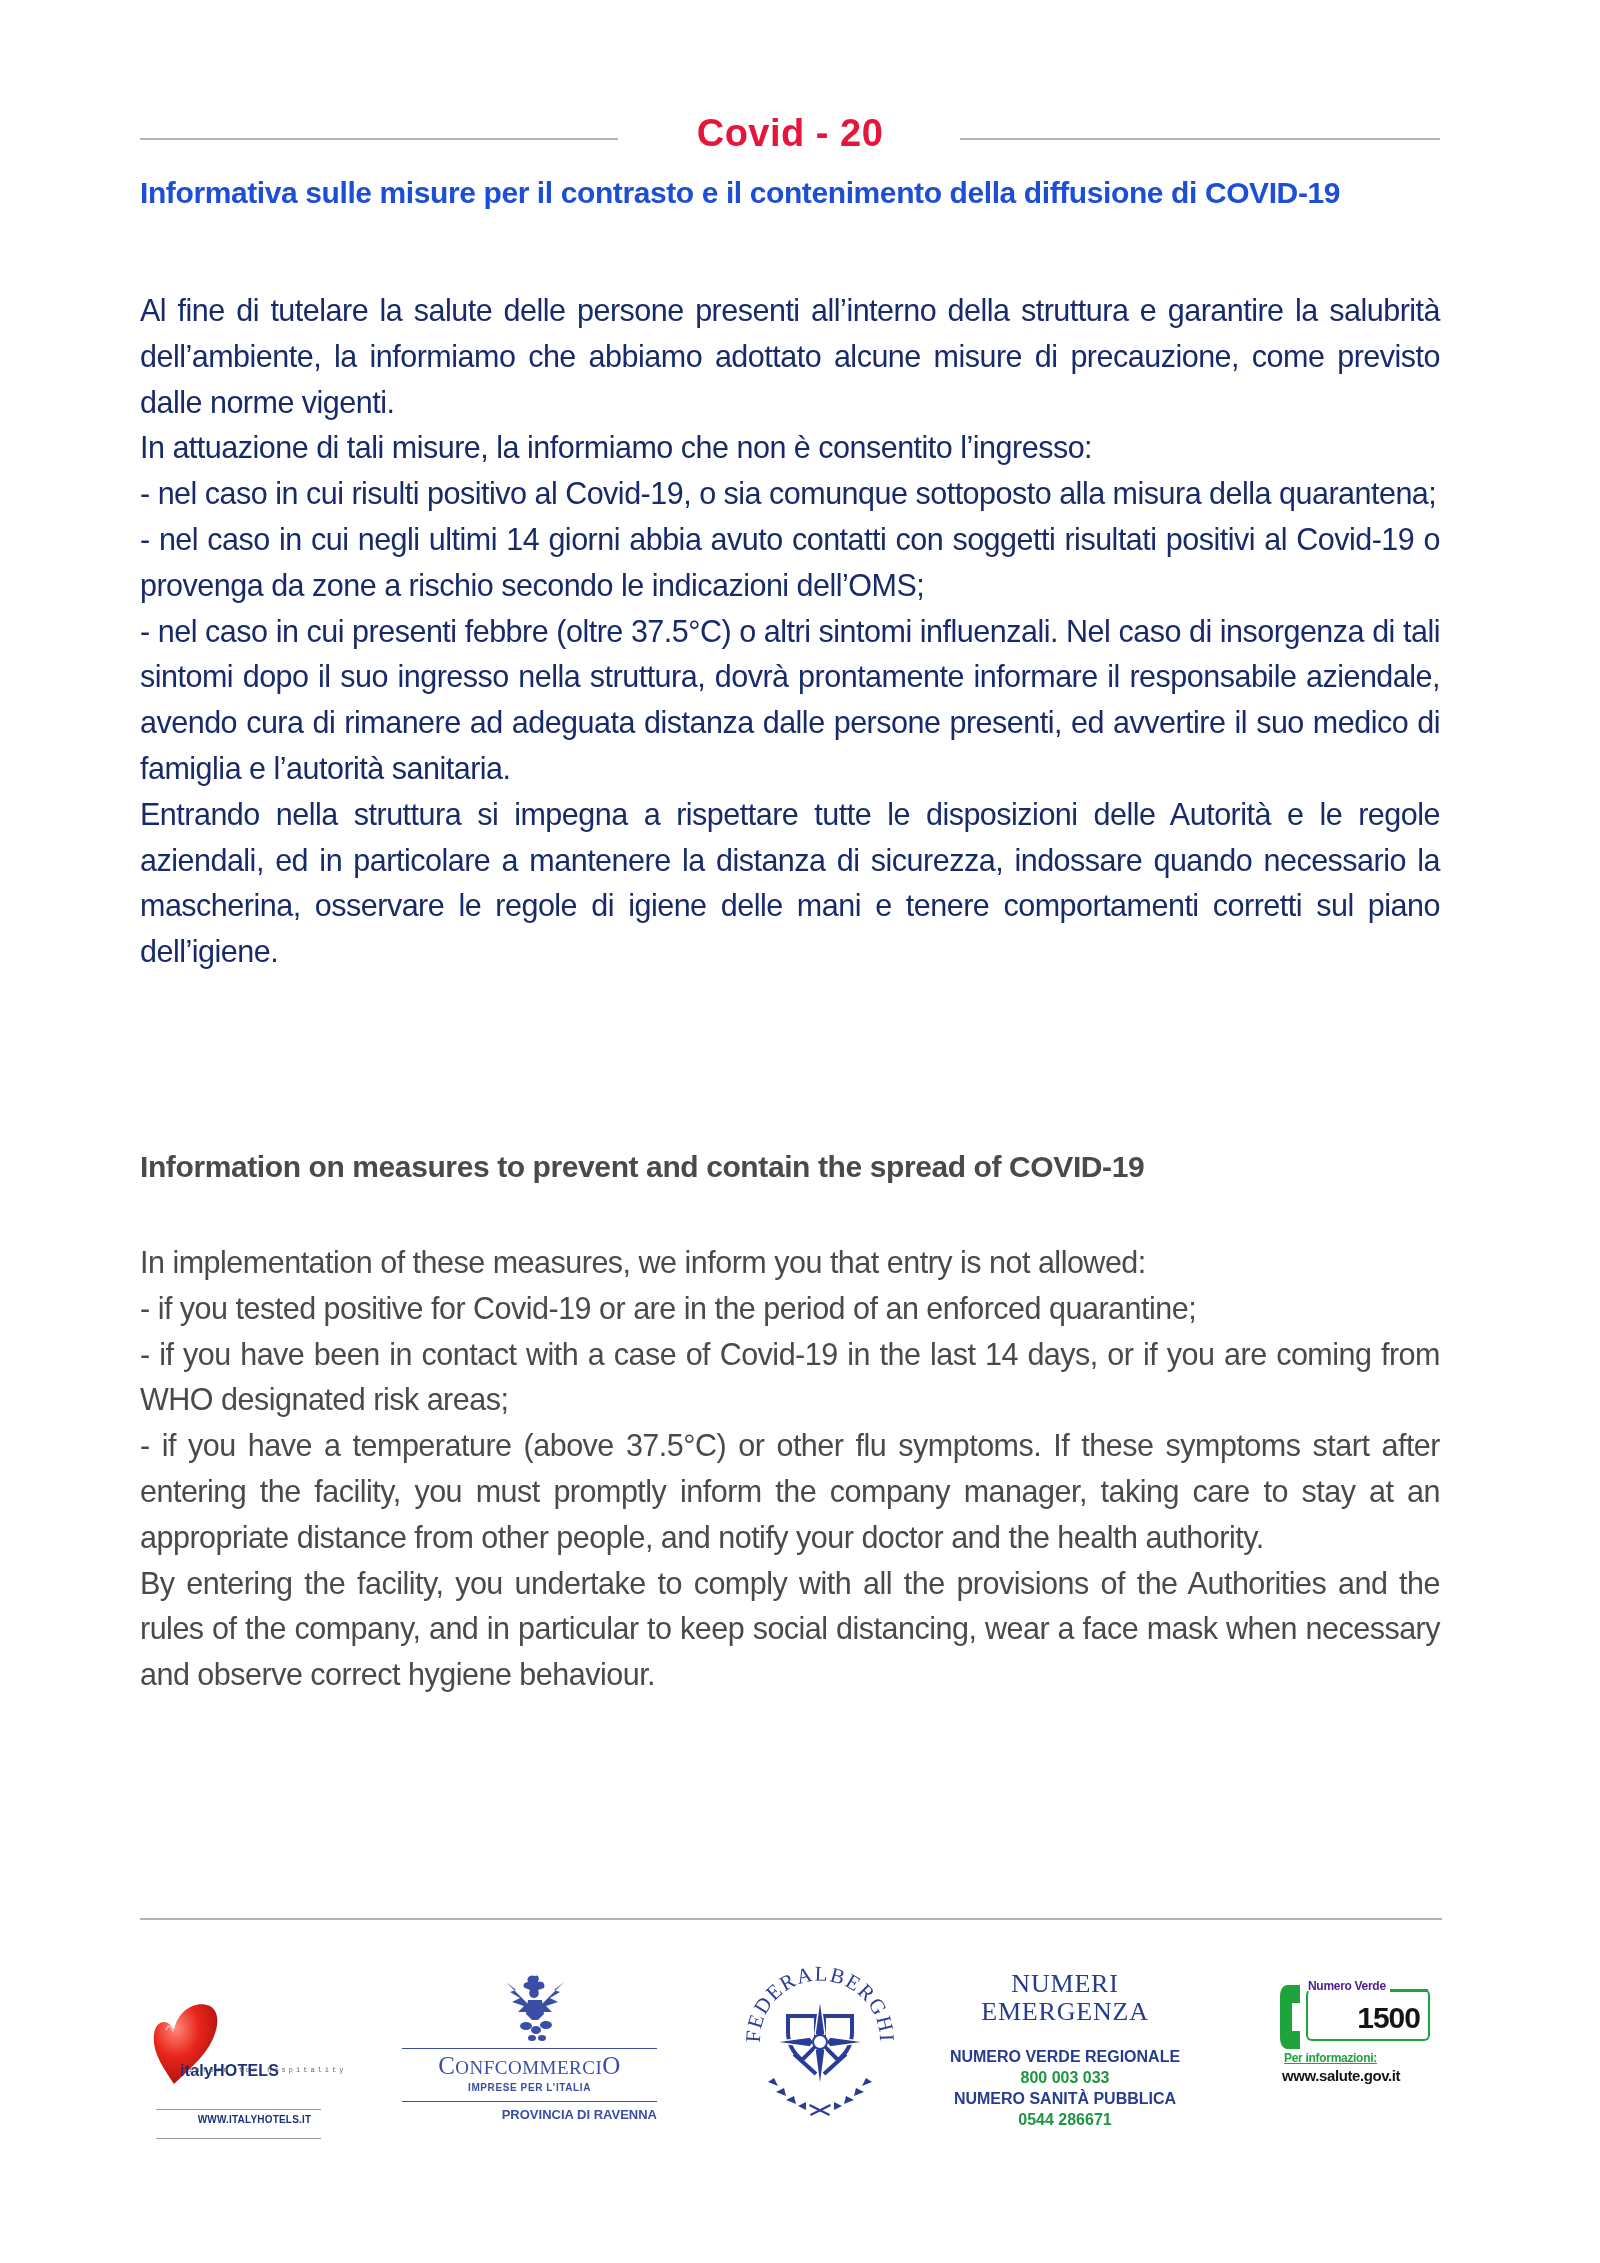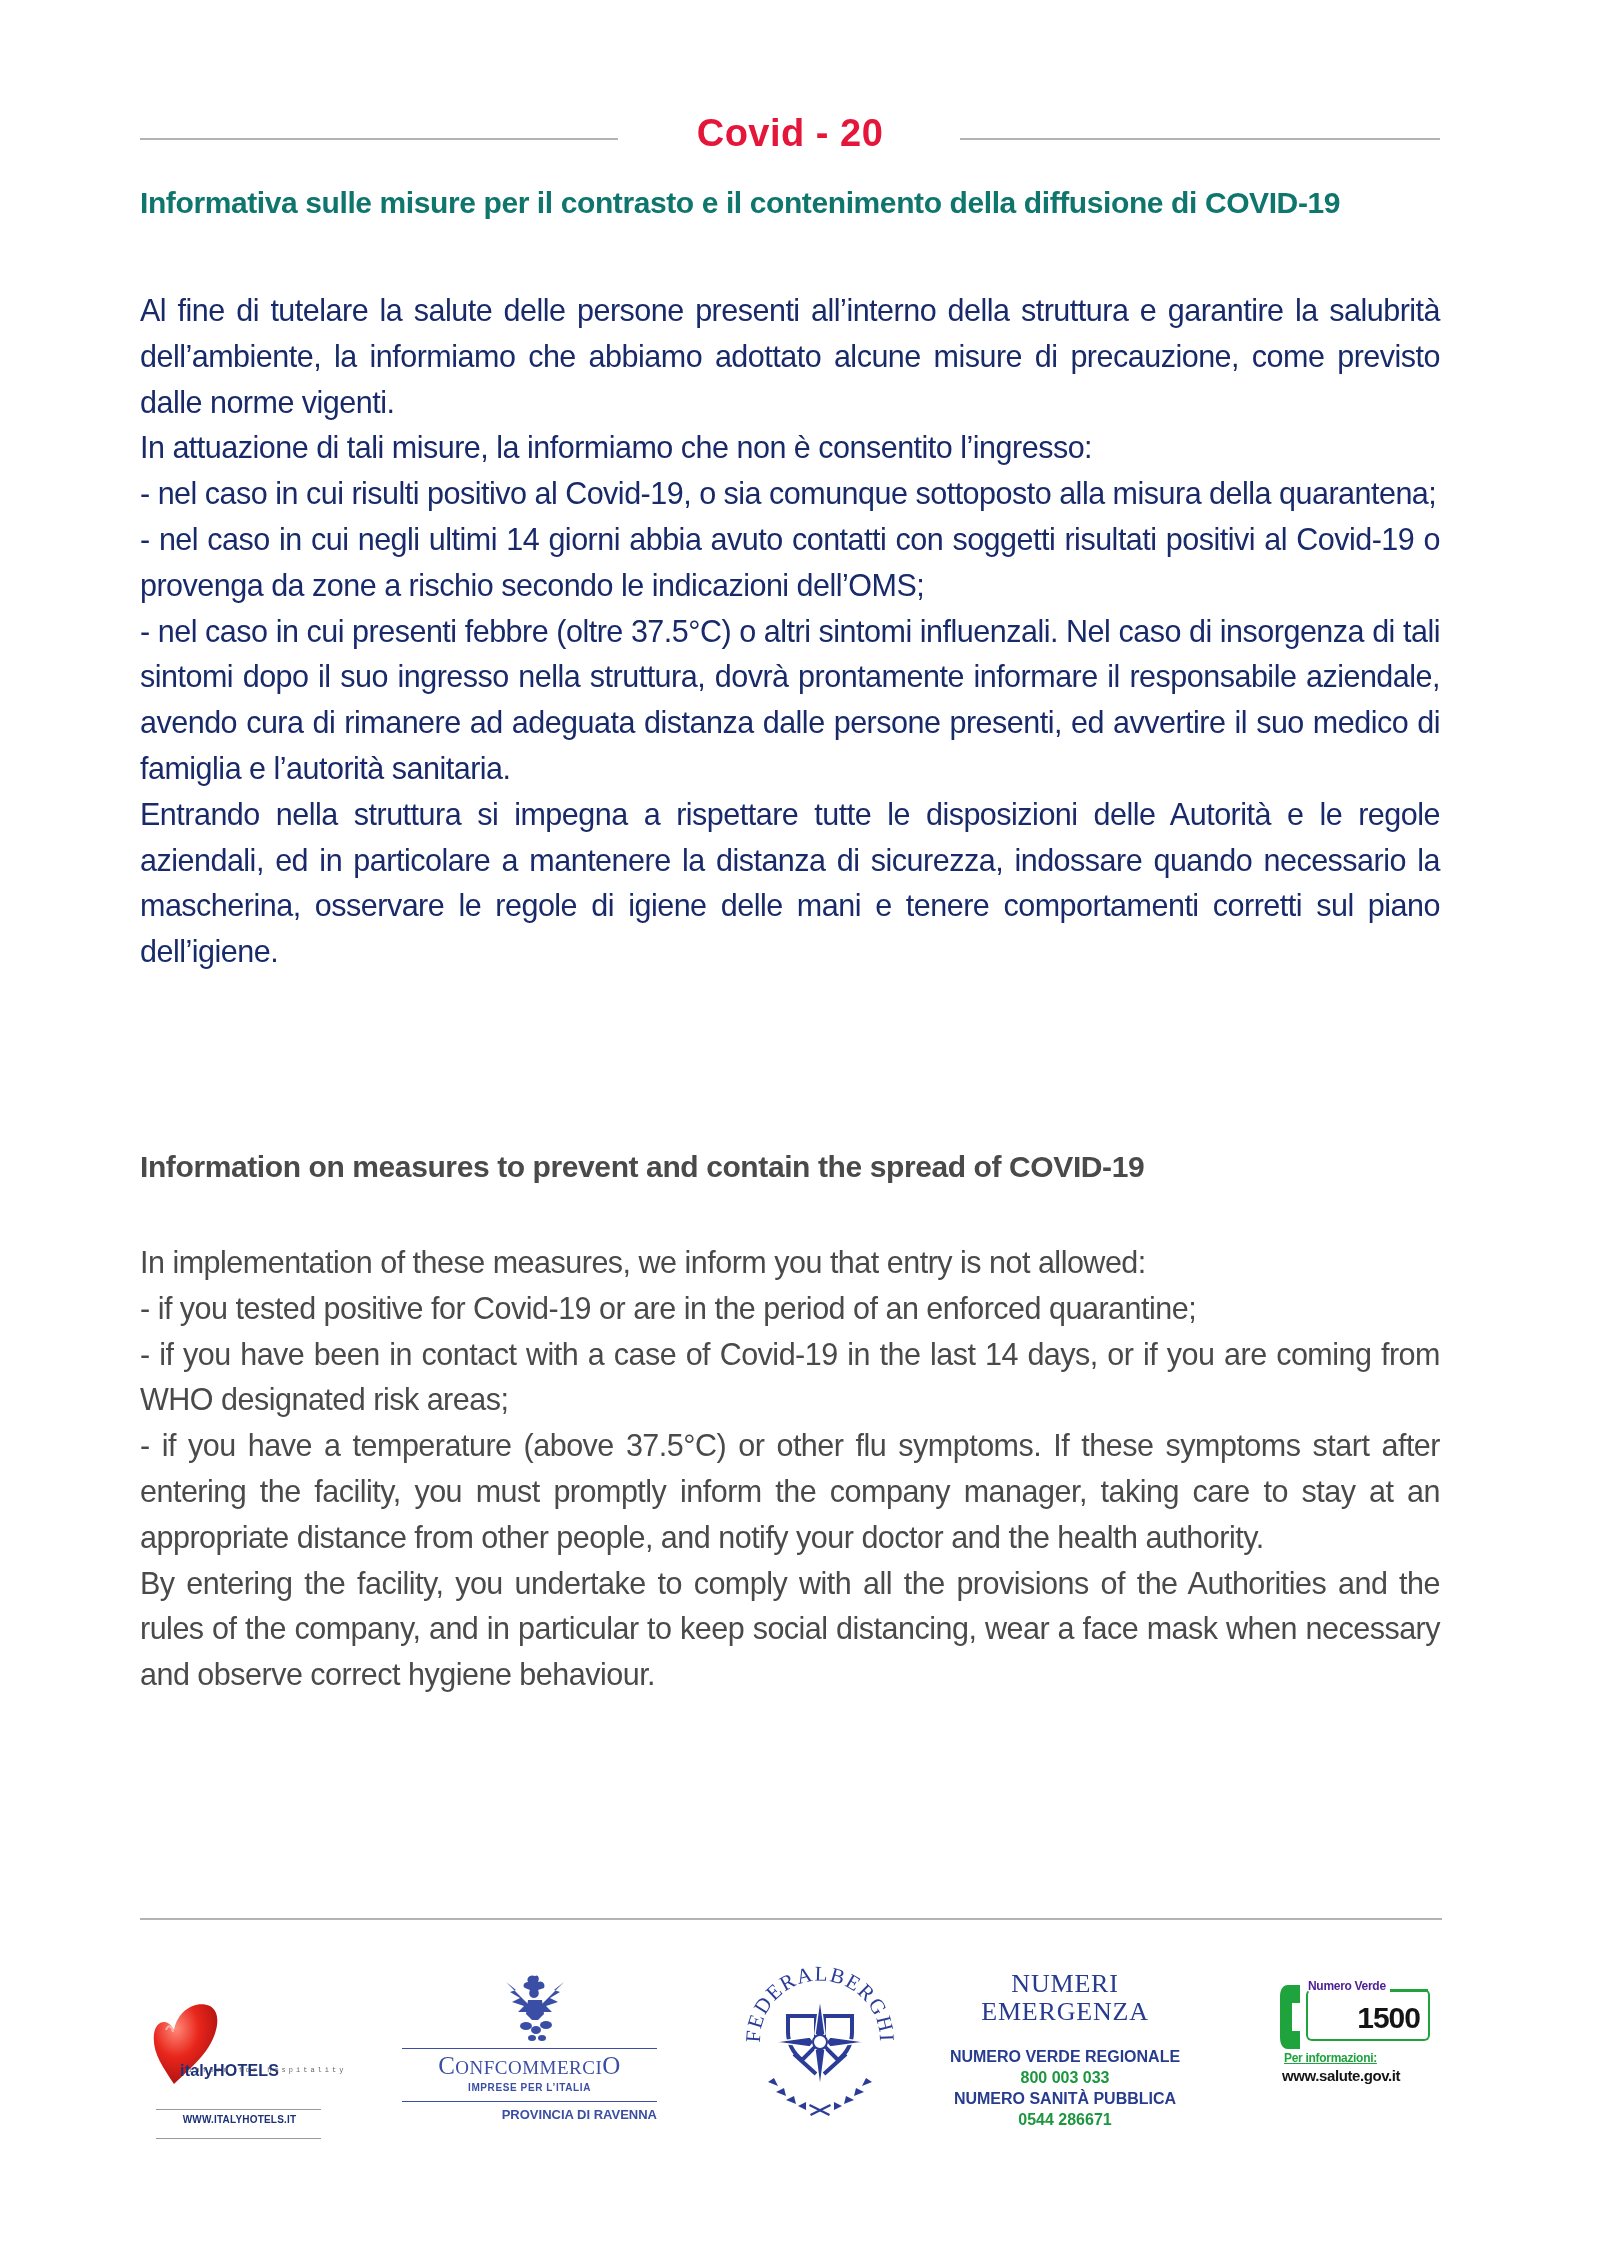--- a/index.html
+++ b/index.html
@@ -53,22 +53,22 @@
       position: absolute;
       left: 0;
       width: 1320px;
       font-size: 30px;
       font-weight: bold;
       font-family: "Liberation Sans", sans-serif;
       letter-spacing: -0.4px;
       white-space: nowrap;
     }
     .it-title {
-      top: 186px;
-      color: #0f766e;
+      top: 176px;
+      color: #1d4ed8;
     }
     .en-title {
       top: 1150px;
       color: #4a4a4a;
     }
     
     .body-text {
       position: absolute;
       left: 0;
       width: 1300px;
@@ -149,21 +149,21 @@
       position: absolute;
       left: 4px;
       width: 165px;
       height: 1px;
       background: #999;
     }
     .ih-rule.r1 { top: 109px; }
     .ih-rule.r2 { top: 138px; }
     .ih-url {
       position: absolute;
-      left: 5px;
+      left: 20px;
       width: 165px;
       top: 114px;
       text-align: center;
       font-size: 10px;
       font-weight: bold;
       color: #1c3178;
       letter-spacing: 0.2px;
     }
     
     .logo-confcommercio {

